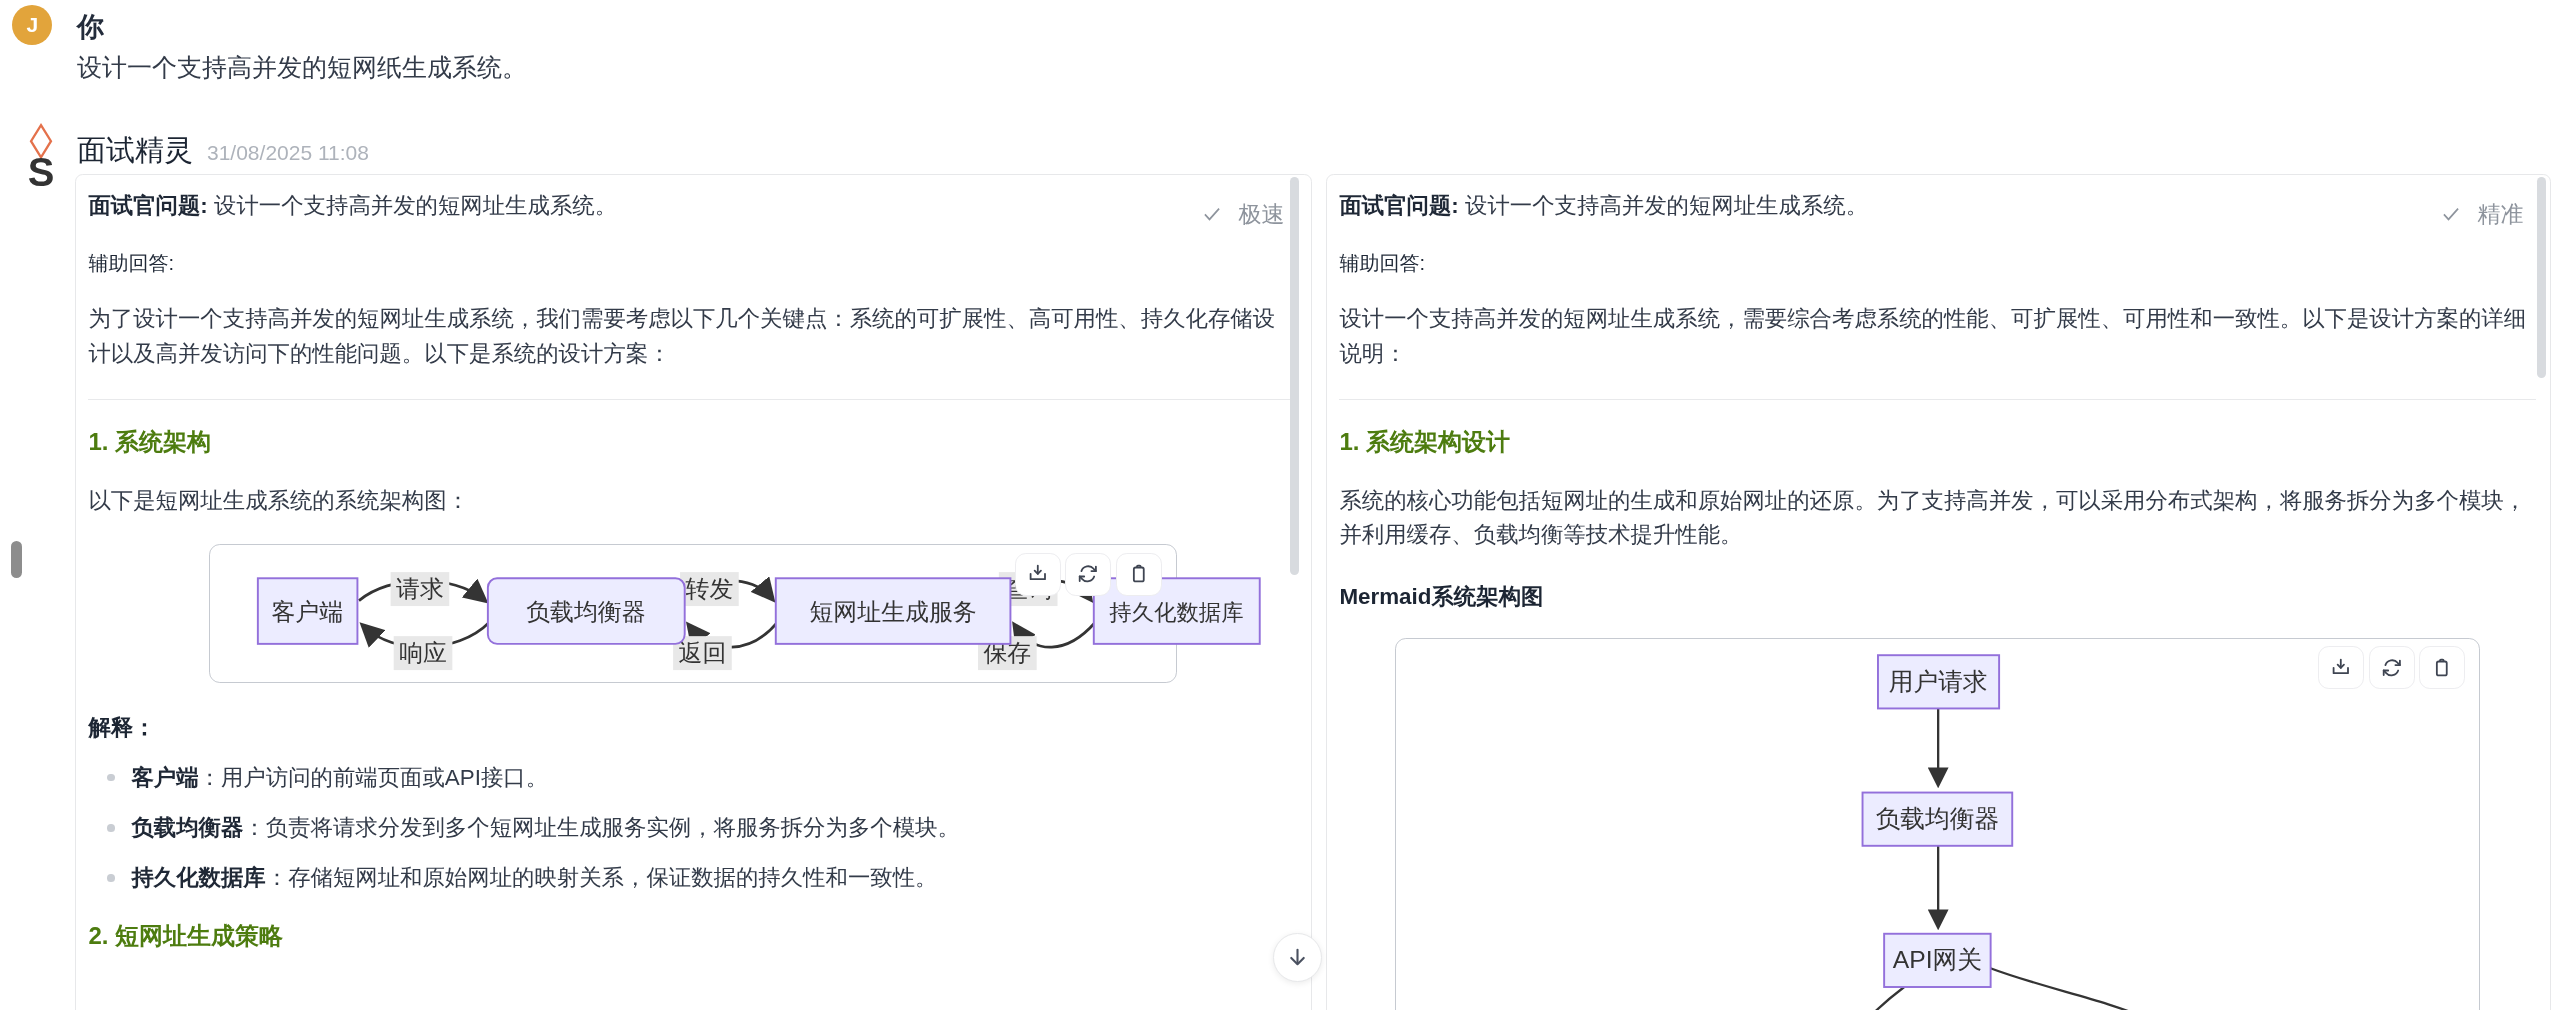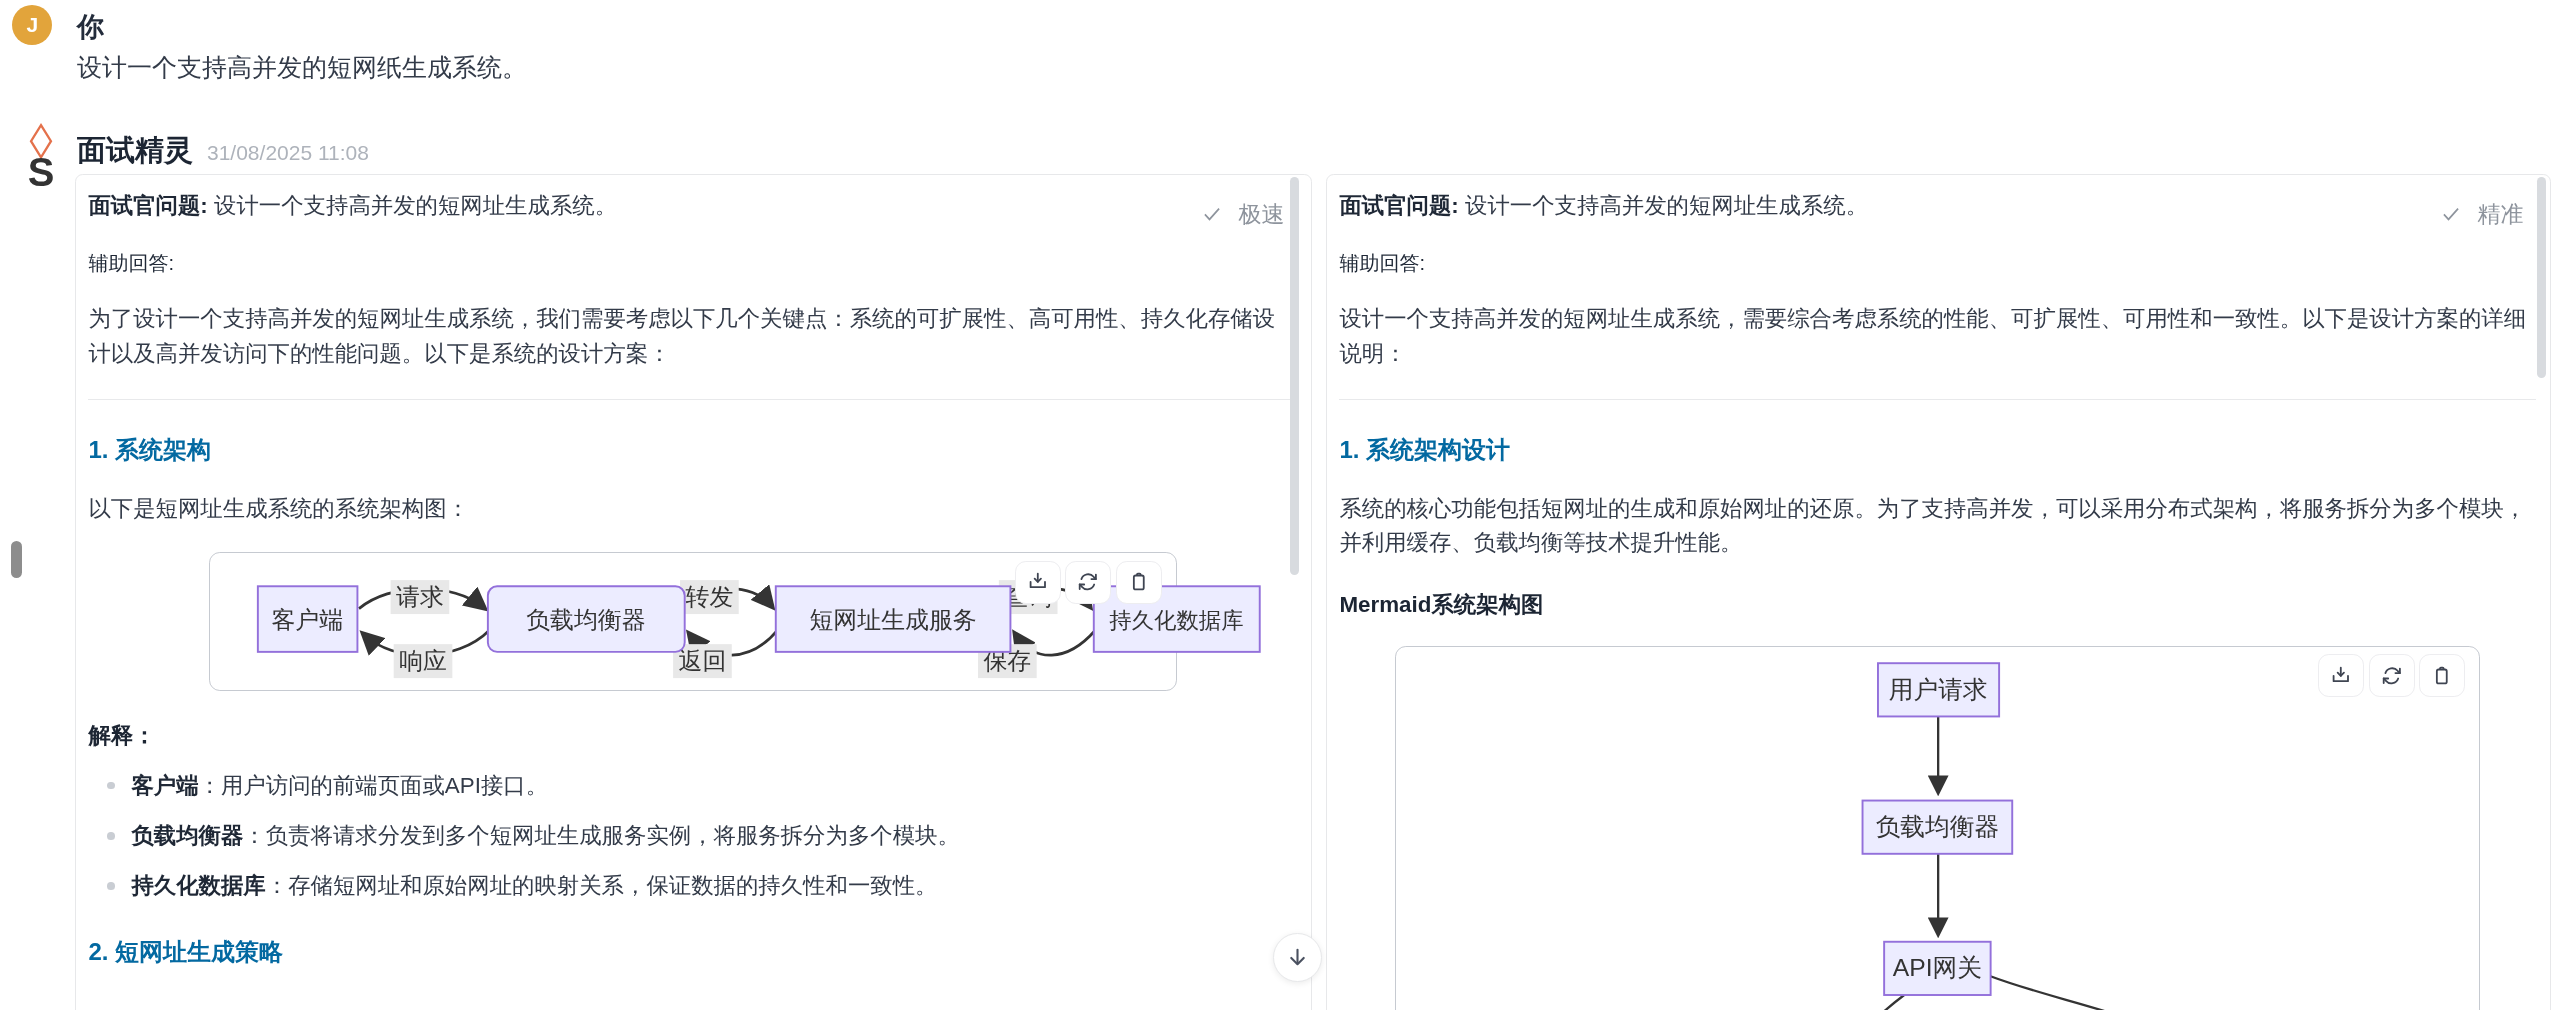--- a/index.html
+++ b/index.html
@@ -14,41 +14,41 @@
     position:absolute; left:12.4px; top:4.6px; width:40px; height:40px; border-radius:50%;
     background:#E2A43B; color:#fff; font-size:21px; font-weight:700;
     display:flex; align-items:center; justify-content:center;
   }
   .user-name { position:absolute; left:77px; top:9.3px; font-size:27px; font-weight:700; color:#232c3b; }
   .user-msg  { position:absolute; left:77px; top:51px; font-size:25px; color:#333b49; }
 
   
   .asst-logo { position:absolute; left:23px; top:122px; }
   .asst-head { position:absolute; left:77px; top:131px; display:flex; align-items:baseline; gap:14px; }
-  .asst-name { font-size:29px; font-weight:700; color:#1c2533; }
+  .asst-name { font-size:29px; font-weight:400; color:#1c2533; }
   .timestamp { font-size:21px; color:#aeb3bb; }
 
   
   .panel {
     position:absolute; top:174px; height:896px; background:#fff;
     border:1.5px solid #e7e8ea; border-radius:7.7px; padding:9.3px 14px 14px 12.4px;
   }
   .panel-left  { left:75px;  width:1237px; }
   .panel-right { left:1326px; width:1225px; }
 
   .q-row { position:relative; margin-top:6.2px; font-size:22.4px; padding-right:162px; line-height:1.4; }
   .q-row b { font-weight:700; color:#1f2836; }
   .badge {
     position:absolute; right:12.4px; top:7.7px; display:flex; align-items:center; gap:17px;
     color:#8e949d; font-size:23px;
   }
   .ans-label { margin-top:28px; font-size:20px; font-weight:400; color:#1f2836; }
   .intro { margin-top:25px; font-size:22.4px; line-height:1.55; }
   hr.sep { border:none; border-top:1.5px solid #e8e9eb; margin:28px 0 0 0; }
-  h3.sec { margin-top:34px; font-size:24px; font-weight:700; color:#0369a1; }
+  h3.sec { margin-top:26px; font-size:24px; font-weight:700; color:#4d7c0f; }
   p.desc { margin-top:26px; font-size:22.4px; line-height:1.5; }
   .bold-line { margin-top:29px; font-size:22.4px; font-weight:700; color:#1c2533; }
 
   
   .mermaid-box {
     position:relative; margin:26px auto 0 auto; background:#fff;
     border:1.5px solid #c6cad1; border-radius:10.8px;
   }
   .mbox-left  { width:968px; height:139px; }
   .mbox-right { width:1085px; height:865px; }

